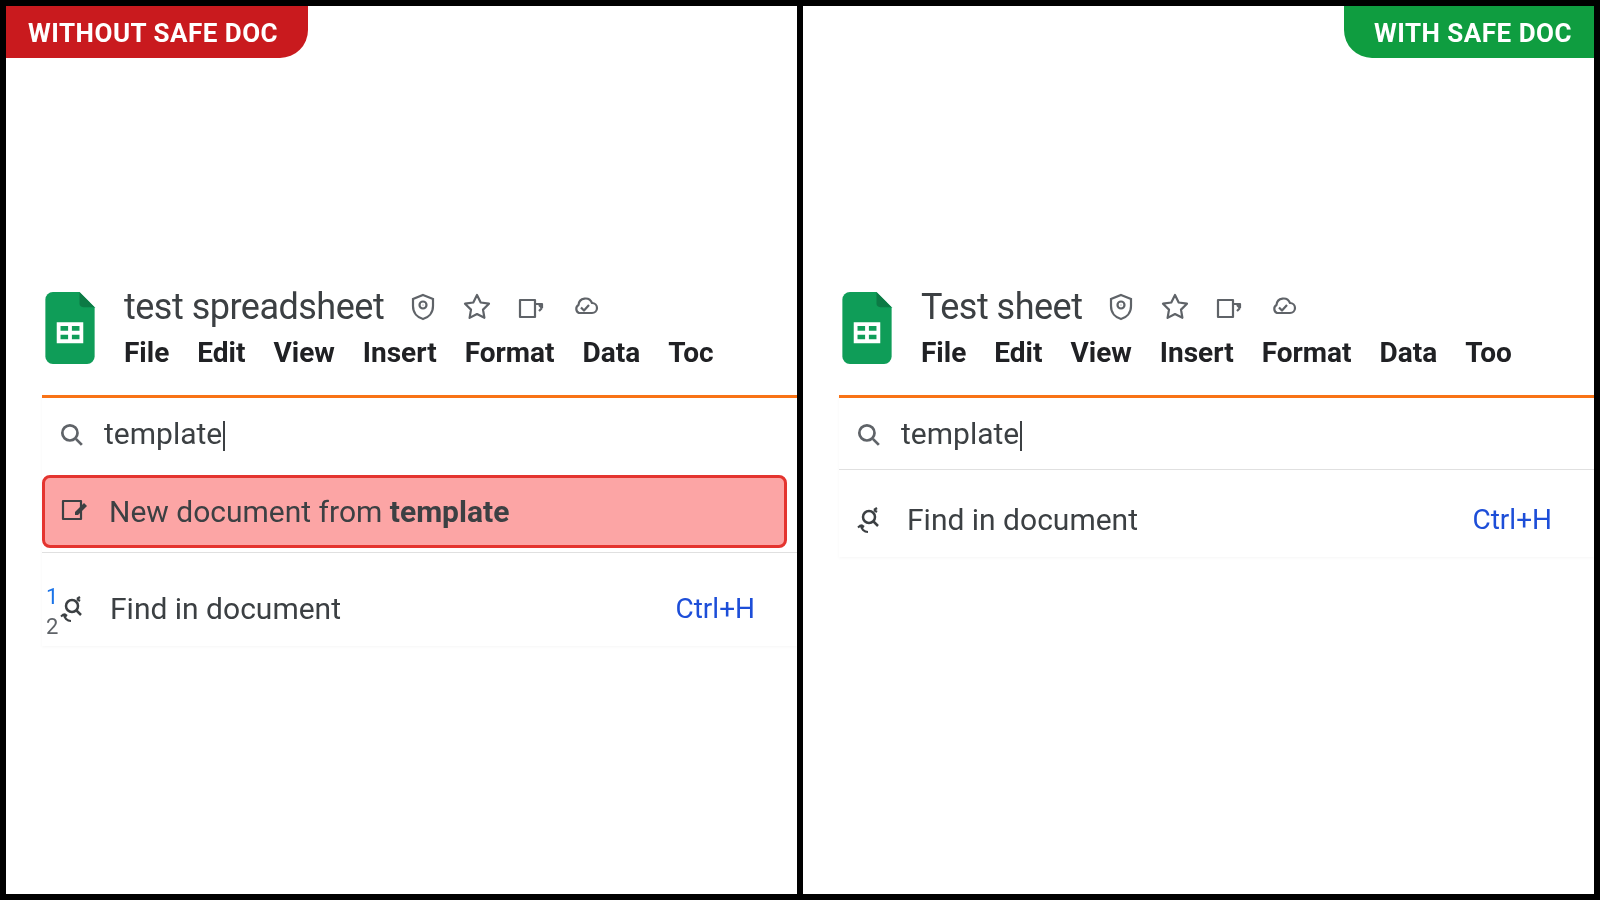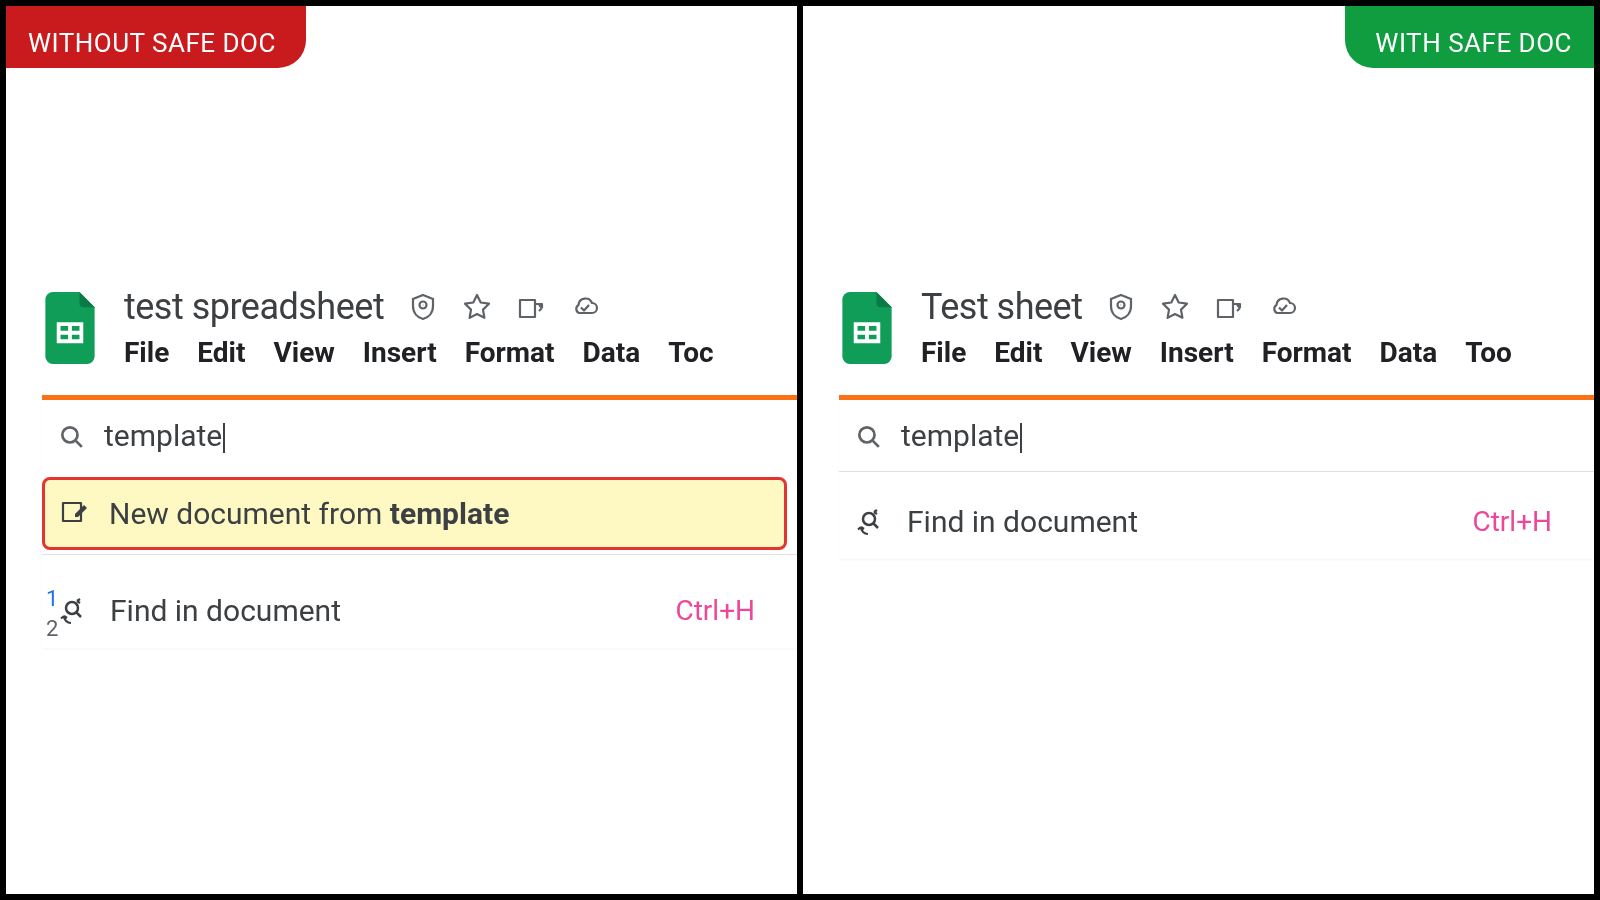--- a/index.html
+++ b/index.html
@@ -14,22 +14,22 @@
 }
 .pane {
   flex: 1;
   background: #fff;
   position: relative;
   overflow: hidden;
 }
 .badge {
   position: absolute;
   top: 0;
-  padding: 22px 22px 10px 22px;
-  font-weight: 400;
+  padding: 12px 22px 10px 22px;
+  font-weight: 700;
   color: #fff;
   font-size: 26px;
   letter-spacing: 0.5px;
   z-index: 10;
 }
 .badge.left {
   left: 0;
   background: #c91a1e;
   border-bottom-right-radius: 28px;
   padding-right: 30px;
@@ -69,21 +69,21 @@
 .title-icon { width: 30px; height: 30px; color: #5f6368; flex-shrink: 0; }
 .menubar { display: flex; gap: 28px; margin-top: 6px; }
 .menu-item {
   font-size: 28px;
   color: #202124;
   font-weight: 700;
   white-space: nowrap;
 }
 .search-wrap {
   margin-top: 26px;
-  border-top: 5px solid #f97316;
+  border-top: 3px solid #f97316;
   background: #fff;
   box-shadow: 0 1px 3px rgba(0,0,0,0.04);
 }
 .search-box {
   display: flex;
   align-items: center;
   gap: 20px;
   padding: 18px 16px;
   font-size: 30px;
   color: #3c4043;
@@ -104,25 +104,25 @@
   gap: 20px;
   padding: 20px 18px;
   font-size: 30px;
   color: #3c4043;
 }
 .result.highlight {
   border: 3px solid #e4342f;
   border-radius: 8px;
   margin: 6px 10px 4px 0;
   padding: 16px 14px;
-  background: #fef9c3;
+  background: #fca5a5;
 }
 .result .bold { font-weight: 700; }
 .spacer { flex: 1; }
-.shortcut { color: #ec4899; font-size: 28px; padding-right: 24px; }
+.shortcut { color: #1d4ed8; font-size: 28px; padding-right: 24px; }
 .rownums {
   position: absolute;
   left: 0;
   bottom: 0;
   font-size: 22px;
   color: #1a73e8;
   line-height: 30px;
   padding: 4px;
 }
 .rownums .r2 { color: #5f6368; }

